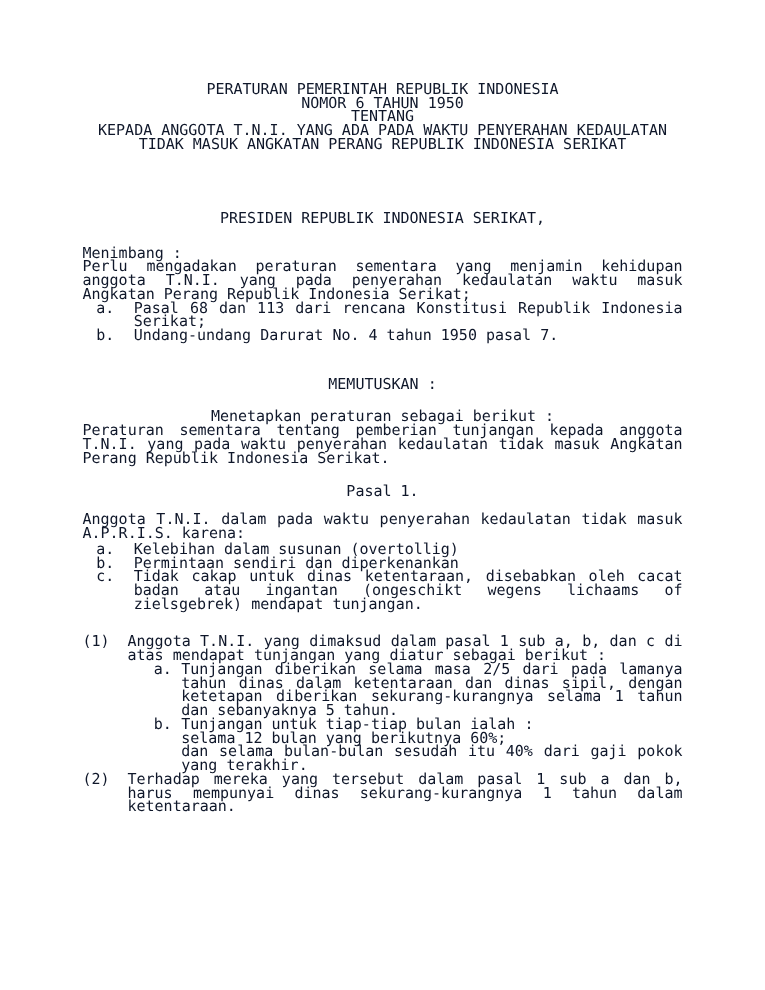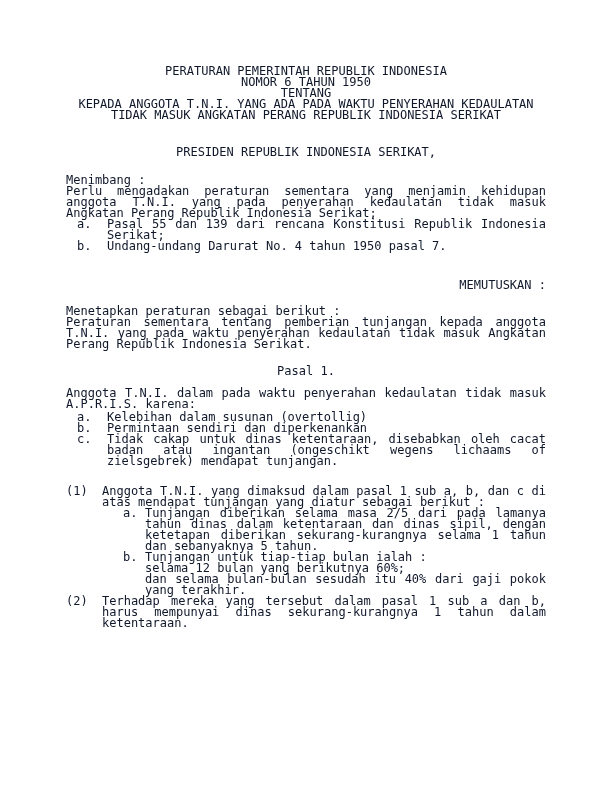--- a/index.html
+++ b/index.html
@@ -27,50 +27,50 @@
   
   .marker-a { flex: 0 0 41px; padding-left: 11px; box-sizing: border-box; }
   .body-a   { flex: 1 1 auto; min-width: 0; }
   
   .marker-n { flex: 0 0 36px; }
   .body-n   { flex: 1 1 auto; min-width: 0; }
   
   .marker-i { flex: 0 0 43px; padding-left: 21px; box-sizing: border-box; }
   .body-i   { flex: 1 1 auto; min-width: 0; }
   
-  .m35 { margin-top: 26px; }
-  .m28 { margin-top: 28px; text-align: right; }
+  .m35 { margin-top: 48px; }
+  .m28 { margin-top: 28px; }
   .m19 { margin-top: 19px; }
   .m17 { margin-top: 17px; }
   .m16 { margin-top: 16px; }
-  .m15 { margin-top: 15px; }
+  .m15 { margin-top: 15px; text-align: center; }
   .m12 { margin-top: 12px; }
   .m11 { margin-top: 11px; }
   .m2  { margin-top: 2px; }
 </style>
 </head>
 <body>
 
 <div class="page">
   <div class="content">
 
     <div class="center">PERATURAN PEMERINTAH REPUBLIK INDONESIA</div>
     <div class="center">NOMOR 6 TAHUN 1950</div>
     <div class="center">TENTANG</div>
     <div class="center">KEPADA ANGGOTA T.N.I. YANG ADA PADA WAKTU PENYERAHAN KEDAULATAN</div>
     <div class="center">TIDAK MASUK ANGKATAN PERANG REPUBLIK INDONESIA SERIKAT</div>
 
     <div class="center m35">PRESIDEN REPUBLIK INDONESIA SERIKAT,</div>
 
     <div class="m17">Menimbang :</div>
-    <div class="just">Perlu mengadakan peraturan sementara yang menjamin kehidupan anggota T.N.I. yang pada penyerahan kedaulatan tidak masuk Angkatan Perang Republik Indonesia Serikat;</div>
+    <div class="just">Perlu mengadakan peraturan sementara yang menjamin kehidupan anggota T.N.I. yang pada penyerahan kedaulatan waktu masuk Angkatan Perang Republik Indonesia Serikat;</div>
 
     <div class="row">
       <div class="marker-a">a.</div>
-      <div class="body-a just">Pasal 55 dan 139 dari rencana Konstitusi Republik Indonesia Serikat;</div>
+      <div class="body-a just">Pasal 68 dan 113 dari rencana Konstitusi Republik Indonesia Serikat;</div>
     </div>
     <div class="row">
       <div class="marker-a">b.</div>
       <div class="body-a just">Undang-undang Darurat No. 4 tahun 1950 pasal 7.</div>
     </div>
 
     <div class="center m28">MEMUTUSKAN :</div>
 
     <div class="m15">Menetapkan peraturan sebagai berikut :</div>
     <div class="just">Peraturan sementara tentang pemberian tunjangan kepada anggota T.N.I. yang pada waktu penyerahan kedaulatan tidak masuk Angkatan Perang Republik Indonesia Serikat.</div>

